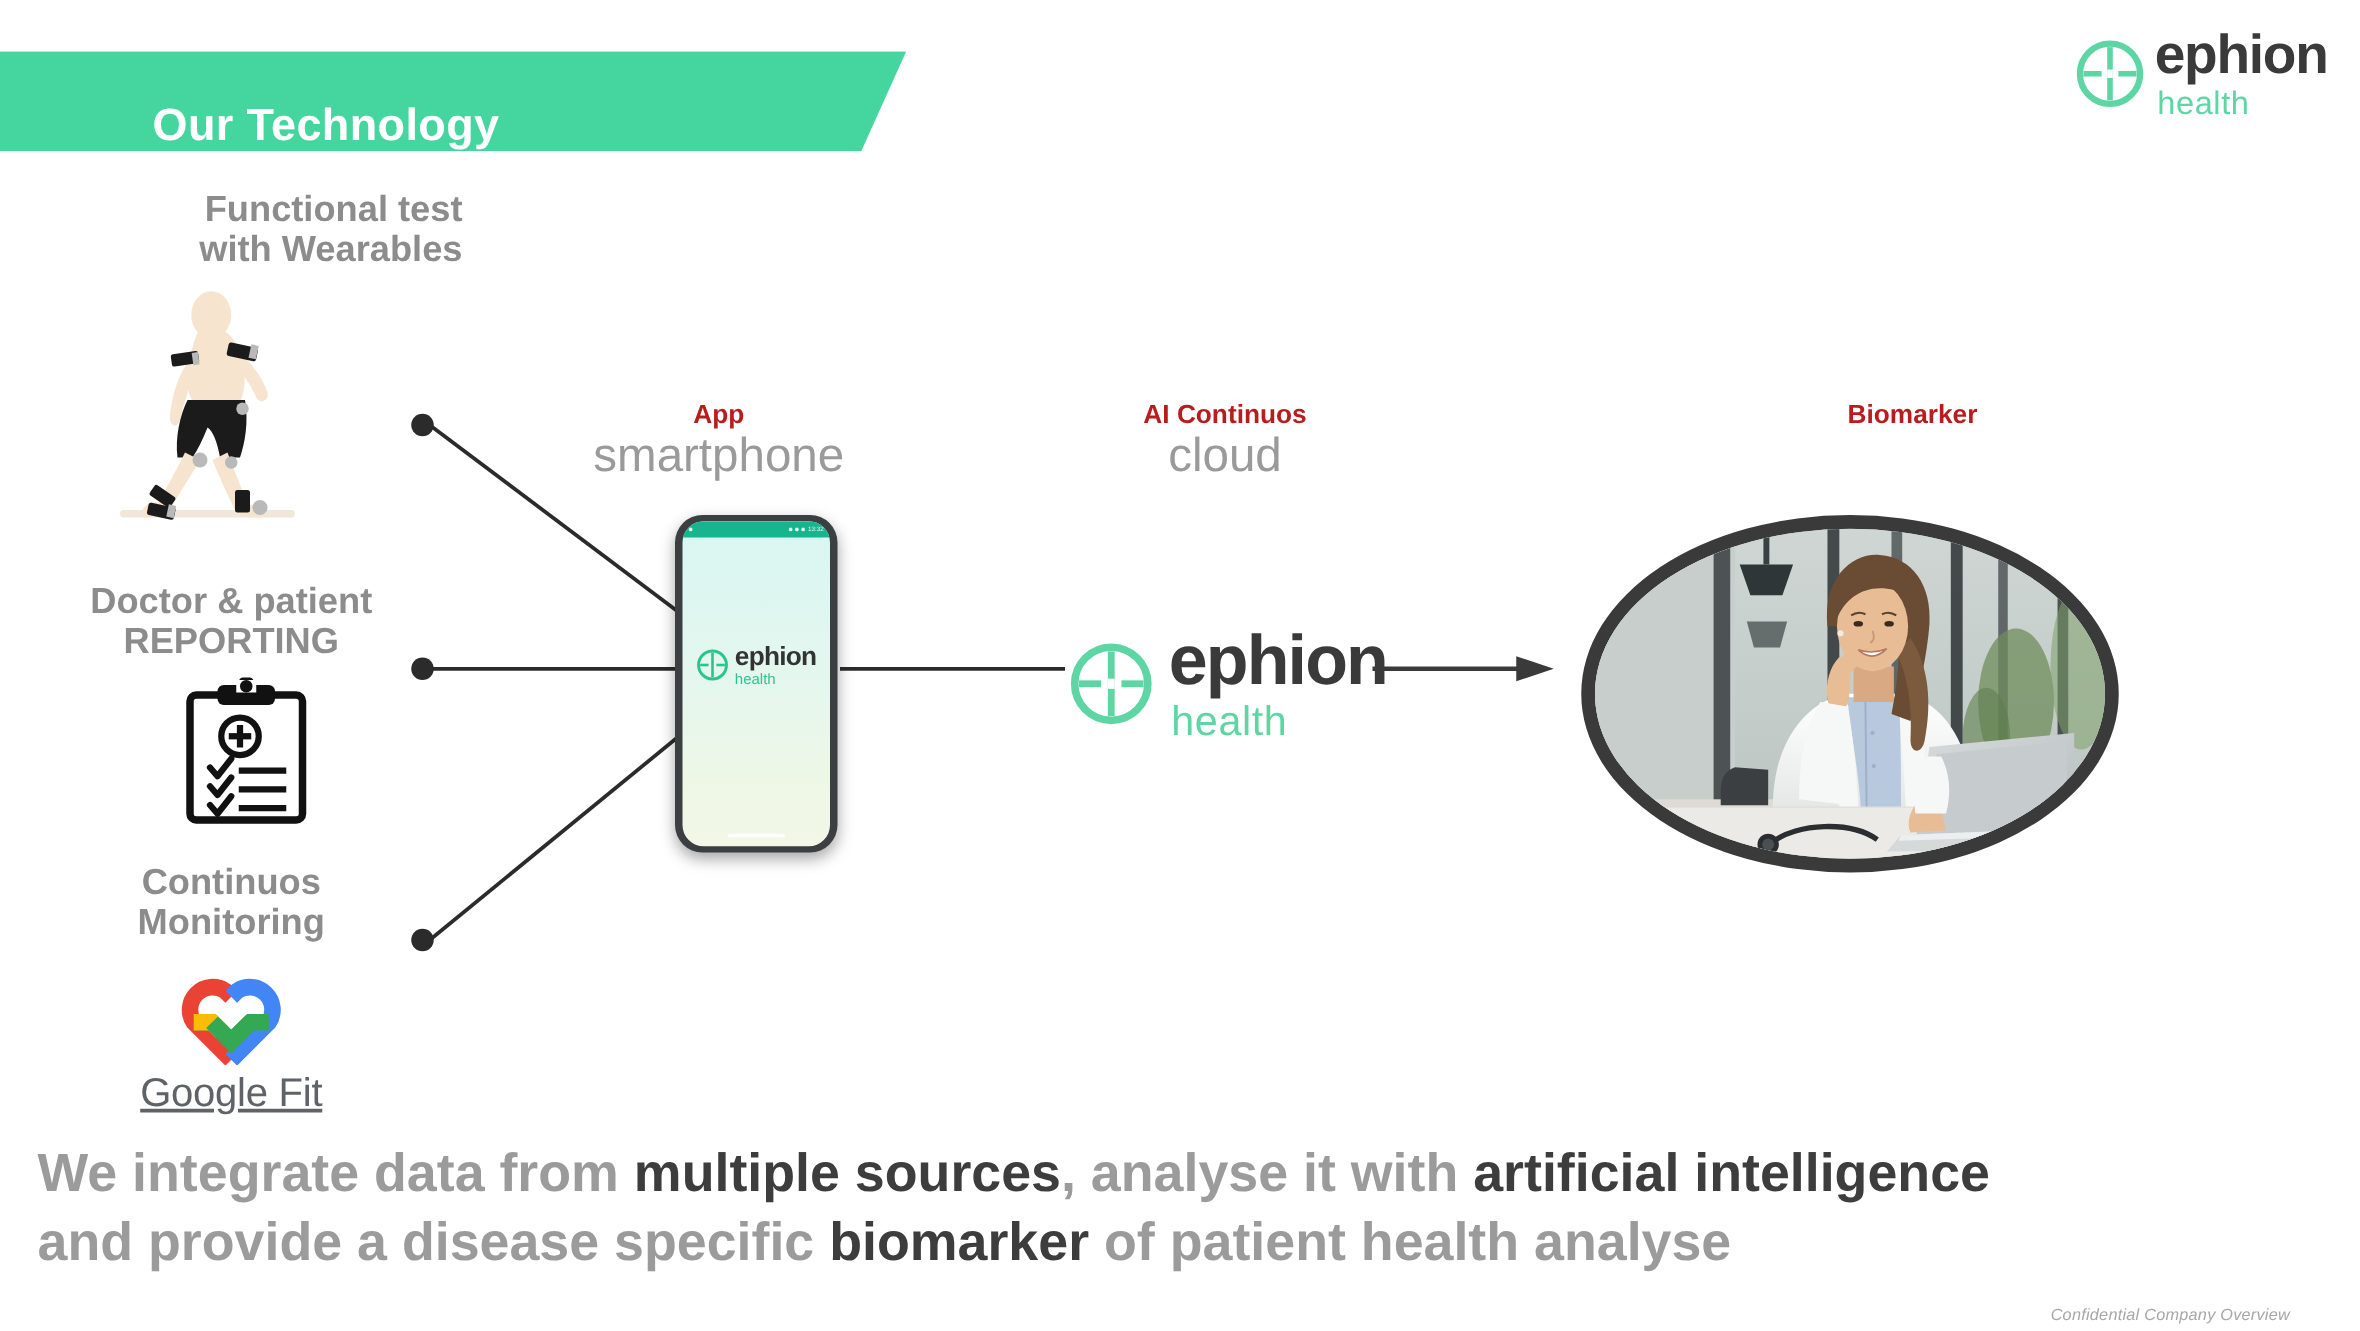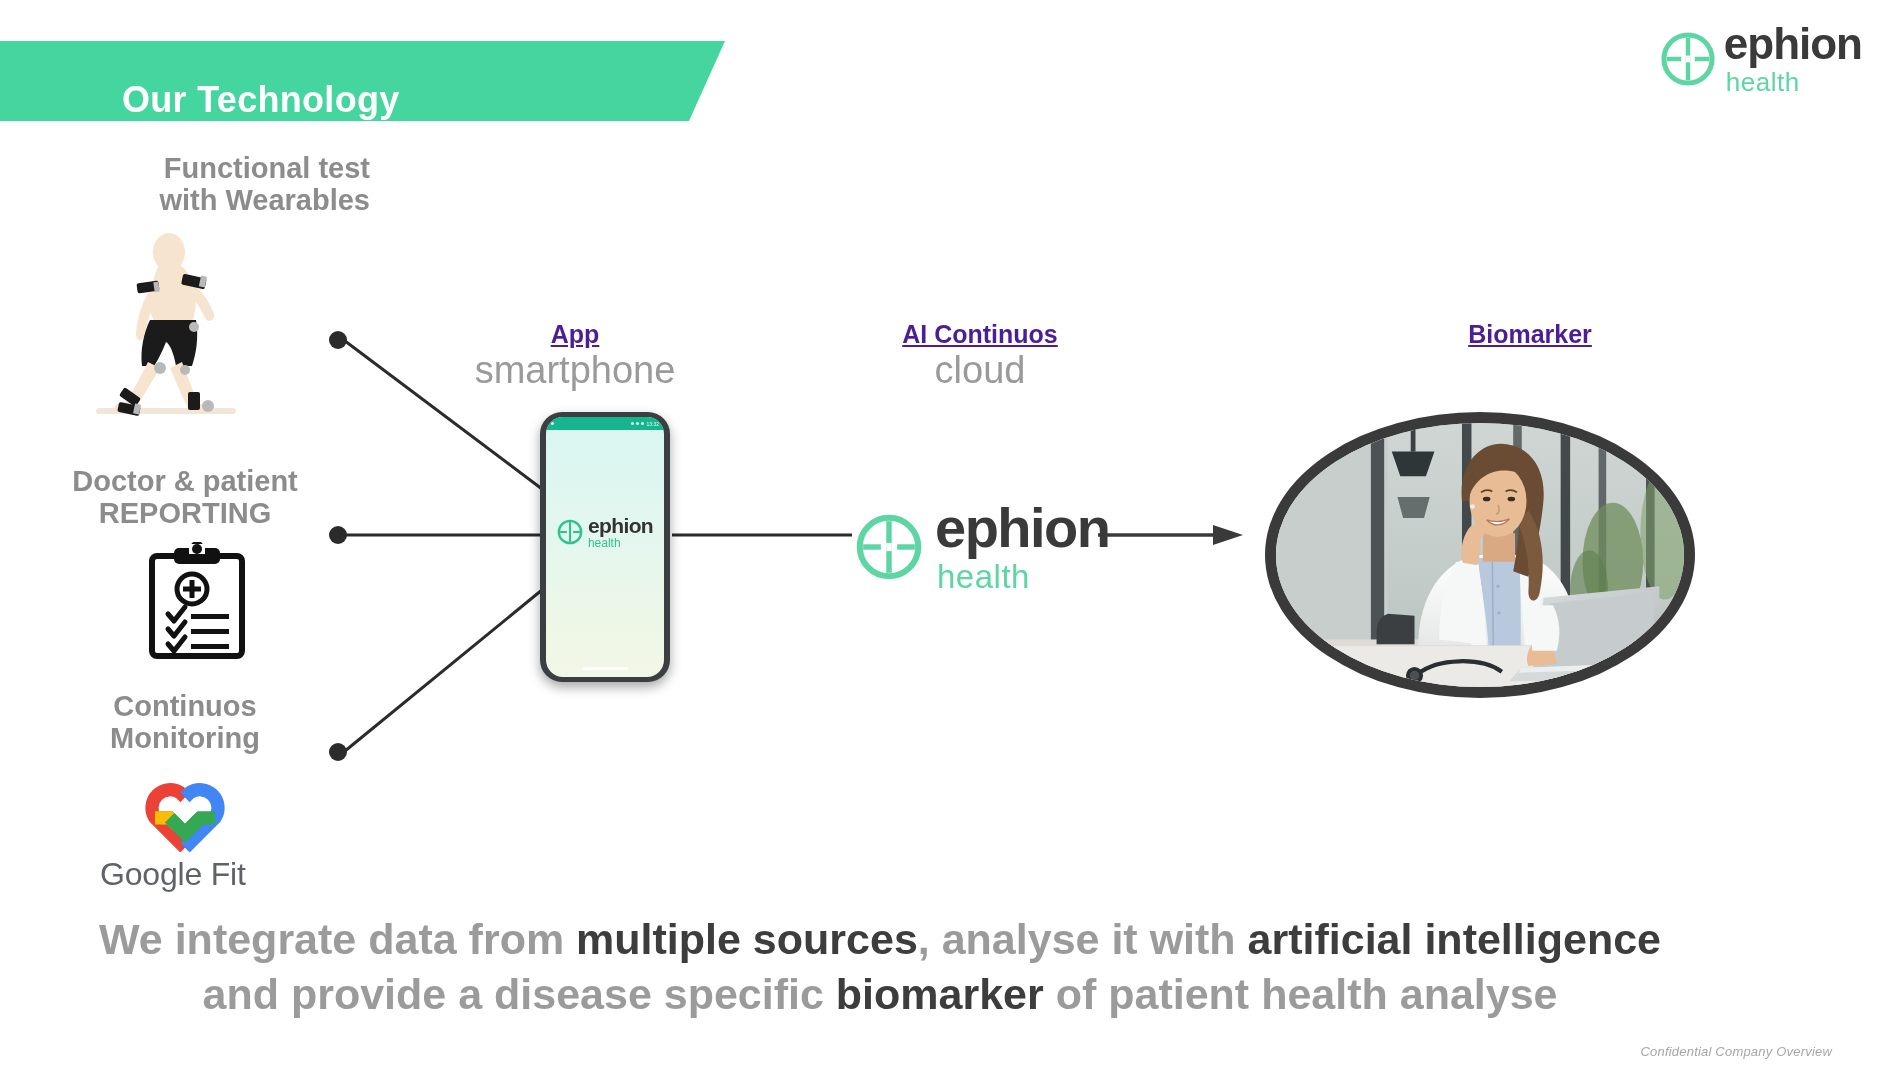--- a/index.html
+++ b/index.html
@@ -88,45 +88,44 @@
   #label-monitoring { left: 10px; top: 690px; width: 350px; }
 
   
   .stage-label {
     position: absolute;
     text-align: center;
     line-height: 1.14;
   }
   .stage-title {
     display: block;
-    color: #4c1d95;
-    font-size: 25px;
+    color: #b91c1c;
+    font-size: 21px;
     font-weight: bold;
-    text-decoration: underline;
   }
   .stage-sub {
     display: block;
     color: #9A9A9A;
     font-size: 38px;
     font-weight: 400;
   }
   #stage-app { left: 455px; top: 320px; width: 240px; }
   #stage-ai  { left: 810px; top: 320px; width: 340px; }
   #stage-bio { left: 1330px; top: 320px; width: 400px; }
 
   
   #wearable-figure { position: absolute; left: 96px; top: 232px; width: 148px; height: 190px; }
 
   
   #clipboard-icon { position: absolute; left: 142px; top: 542px; width: 110px; height: 118px; }
 
   
   #googlefit { position: absolute; left: 100px; top: 778px; width: 170px; }
   #googlefit-mark { display:block; margin: 0 auto; width: 84px; height: 74px; }
-  #googlefit-word { display:block; color:#5F6368; font-size: 32px; margin-top: 4px; letter-spacing: -0.2px; }
+  #googlefit-word { display:block; text-align:center; color:#5F6368; font-size: 32px; margin-top: 4px; letter-spacing: -0.2px; text-decoration: underline; }
 
   
   #connectors { position: absolute; left: 0; top: 0; width: 1888px; height: 1065px; pointer-events: none; }
 
   
   #phone {
     position: absolute;
     left: 540px;
     top: 412px;
     width: 130px;
@@ -193,25 +192,25 @@
     background: #cfd4d2;
   }
   #bio-photo svg { display: block; width: 100%; height: 100%; }
 
   
   #bottom-statement {
     position: absolute;
     left: 0;
     top: 912px;
     width: 1760px;
-    text-align: center;
     font-size: 43px;
     line-height: 1.28;
     color: #9B9B9B;
     font-weight: bold;
+    padding-left: 30px;
   }
   #bottom-statement .em { color: #3D3D3D; }
 
   
   #footer-note {
     position: absolute;
     right: 56px;
     bottom: 6px;
     color: #A7A7A7;
     font-size: 13px;

